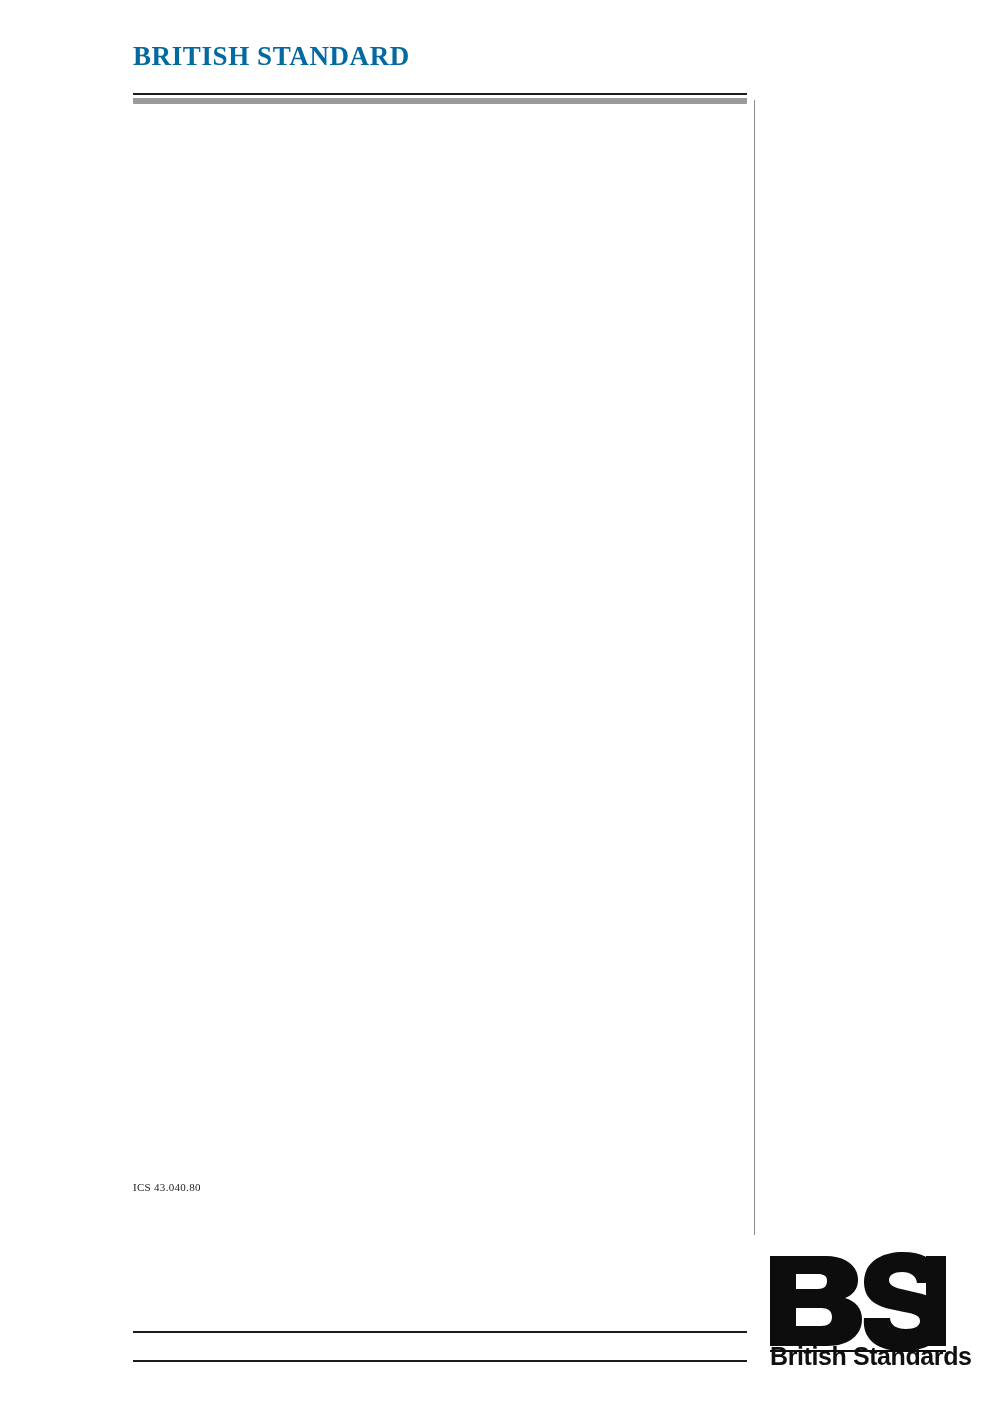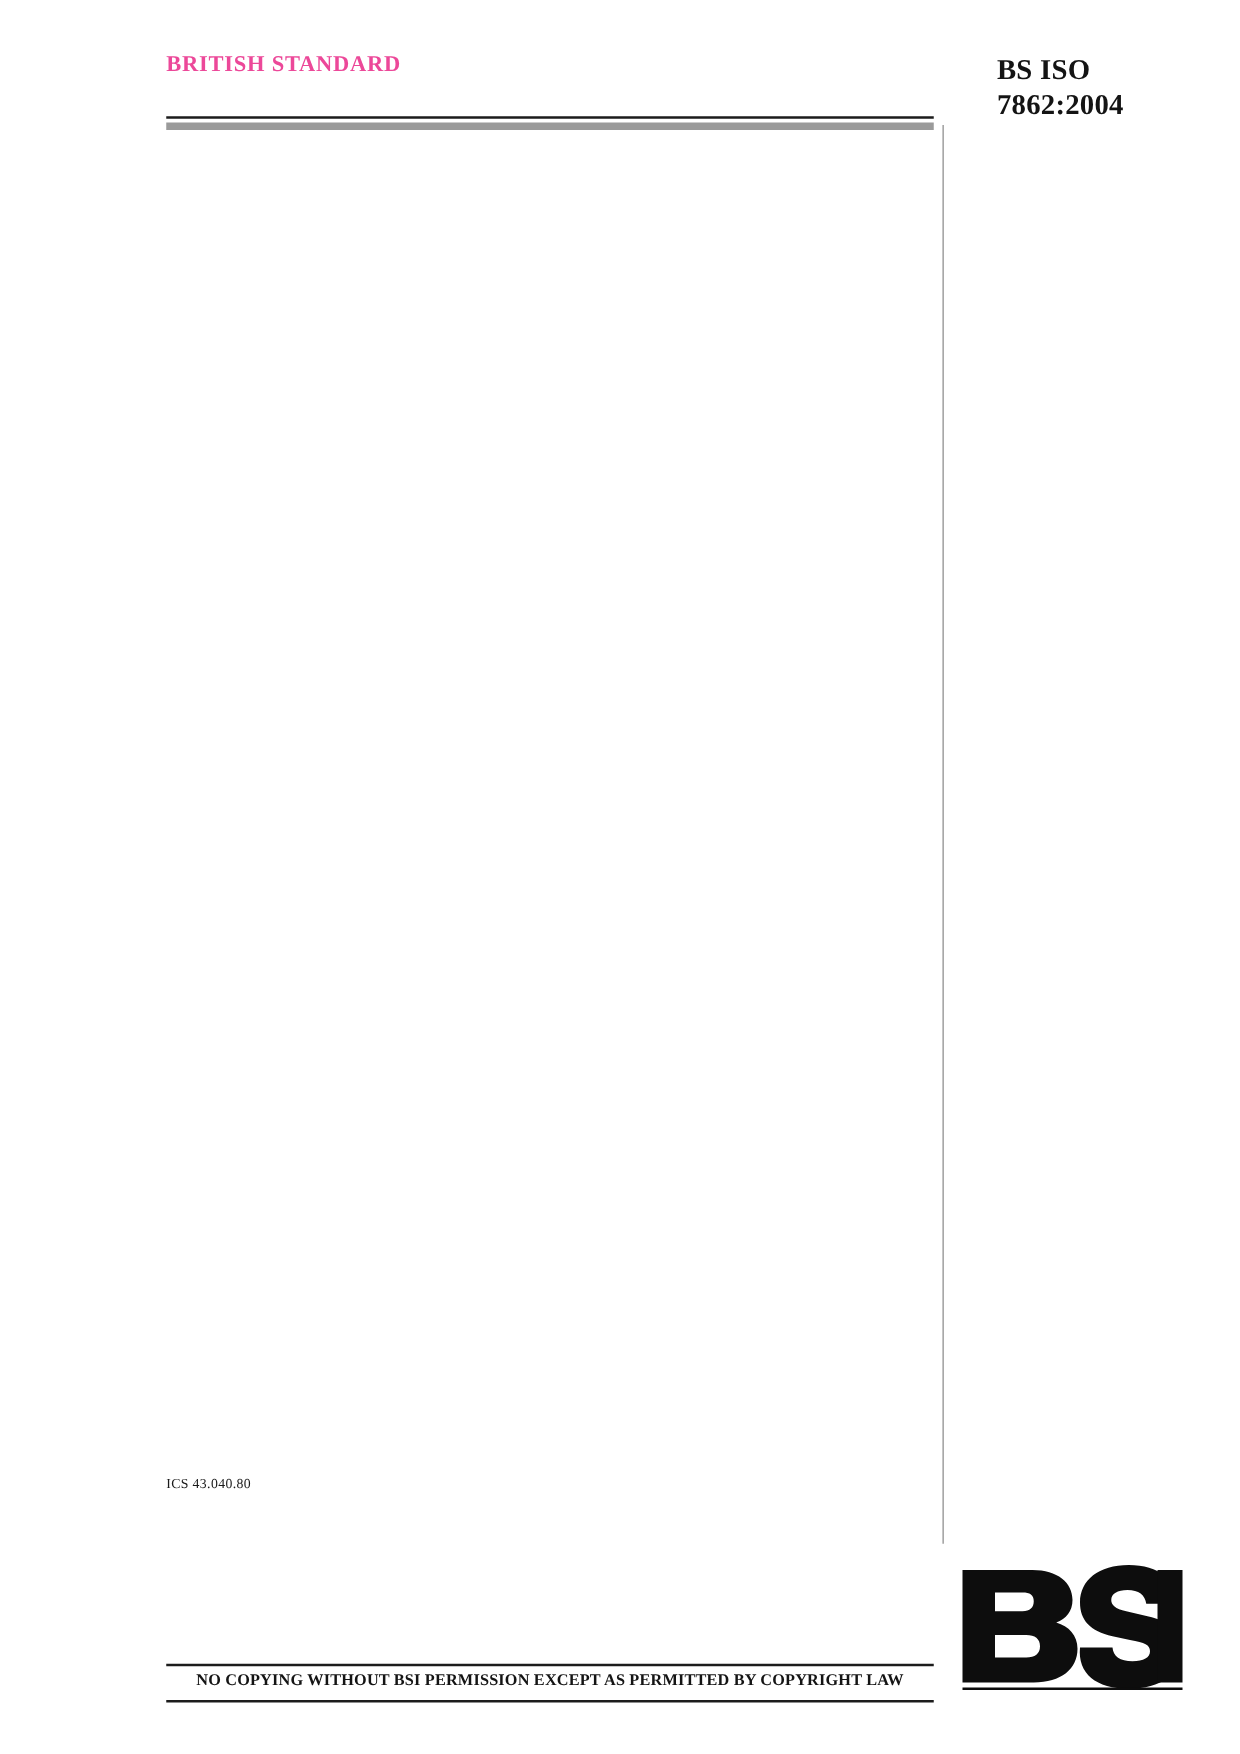--- a/index.html
+++ b/index.html
@@ -30,24 +30,24 @@
     position: absolute;
     left: 133px;
     top: 42px;
     width: 814px;
     display: flex;
     justify-content: space-between;
     align-items: flex-start;
   }
   .brand {
     font-family: "Liberation Serif", serif;
-    font-size: 18px;
+    font-size: 27px;
     font-weight: bold;
     letter-spacing: 0.6px;
-    color: #ec4899;
+    color: #0369a1;
     line-height: 1.1;
   }
   .ref {
     font-family: "Liberation Serif", serif;
     font-size: 23px;
     font-weight: bold;
     color: #141414;
     line-height: 1.22;
     text-align: left;
     letter-spacing: 0.2px;
@@ -161,36 +161,31 @@
     white-space: nowrap;
   }
 </style>
 </head>
 <body>
 
 <div class="page">
 
   <div class="header-row">
     <div class="brand">BRITISH STANDARD</div>
-    <div class="ref">
-      <div>BS ISO</div>
-      <div>7862:2004</div>
-    </div>
   </div>
 
   <div class="rule-thin"></div>
   <div class="rule-thick"></div>
 
   <div class="divider"></div>
 
 
   <div class="ics">ICS 43.040.80</div>
 
   <div class="footer-rule-top"></div>
-  <div class="footer-text">NO COPYING WITHOUT BSI PERMISSION EXCEPT AS PERMITTED BY COPYRIGHT LAW</div>
   <div class="footer-rule-bottom"></div>
 
   <div class="logo">
     <svg width="180" height="100" viewBox="0 0 180 100" aria-hidden="true">
       <g fill="#0d0d0d">
 
         <path d="M2 4 h56 c20 0 32 10 32 24 c0 9 -5 15 -13 18 c10 3 17 10 17 21 c0 16 -13 27 -35 27 H2 Z
                  M28 22 v15 h22 c6 0 9 -3 9 -8 c0 -5 -3 -7 -9 -7 Z
                  M28 56 v18 h25 c7 0 11 -3 11 -9 c0 -6 -4 -9 -11 -9 Z"></path>
 
@@ -198,14 +193,15 @@
                  c-18 -4 -26 -13 -26 -27 c0 -18 15 -30 39 -30 c24 0 39 12 40 31 h-26
                  c-1 -7 -6 -11 -15 -11 c-8 0 -13 3 -13 8 c0 4 3 7 12 9 l17 4 c19 4 27 13 27 27
                  c0 19 -16 31 -42 31 c-26 0 -41 -12 -39 -33 Z"></path>
 
         <rect x="158" y="4" width="20" height="90"></rect>
       </g>
 
       <rect x="2" y="98" width="176" height="2" fill="#0d0d0d"></rect>
     </svg>
   </div>
+  <div class="logo-sub">British Standards</div>
 
 </div>
 
 </body></html>

